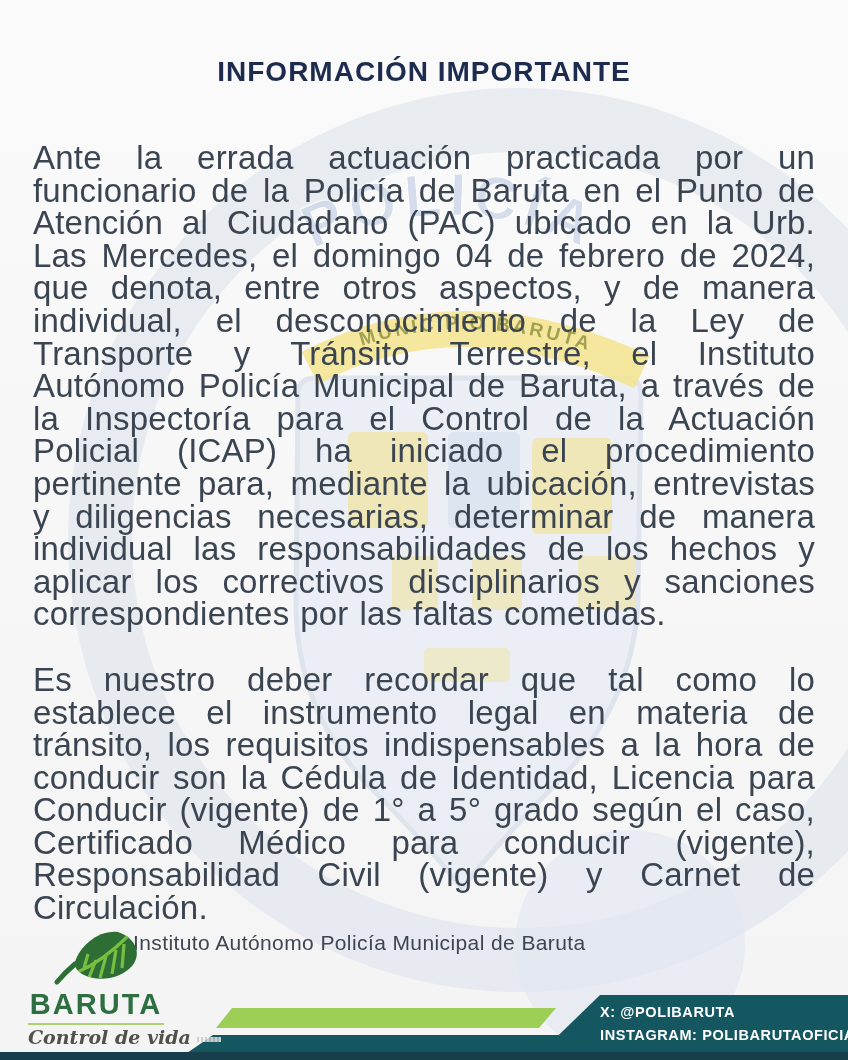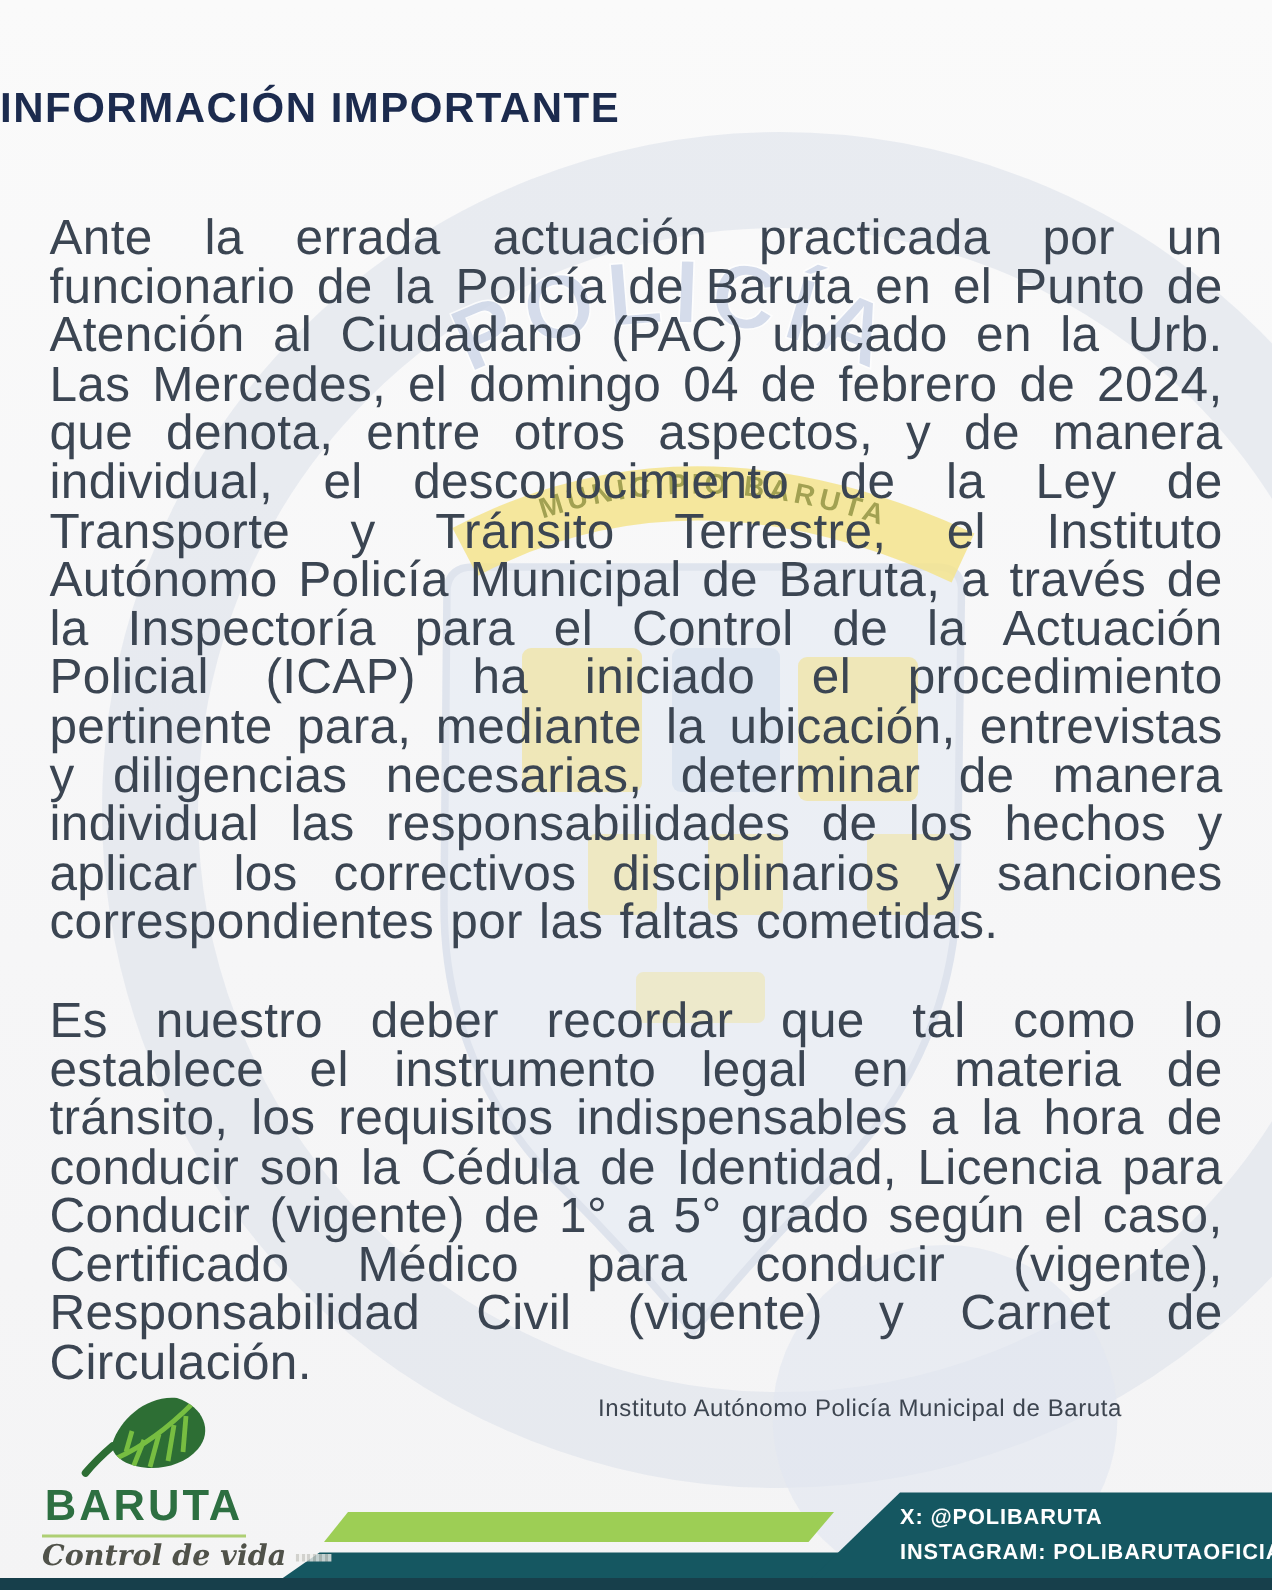--- a/index.html
+++ b/index.html
@@ -4,32 +4,32 @@
 <style>
   html,body{margin:0;padding:0;background:#e9e9e9;}
   .page{
     position:relative;width:848px;height:1060px;overflow:hidden;
     background:linear-gradient(180deg,#fafafa 0%,#f6f6f7 60%,#f4f4f5 100%);
     font-family:"Liberation Sans",sans-serif;
   }
   .watermark{position:absolute;left:0;top:0;z-index:0;pointer-events:none;}
   .title{
     position:absolute;left:0;right:0;top:56px;z-index:2;
-    text-align:left;font-size:28px;font-weight:700;letter-spacing:1px;
+    text-align:center;font-size:28px;font-weight:700;letter-spacing:1px;
     color:#1c2b4e;
   }
   .body-text{
     position:absolute;left:33px;width:782px;top:142px;z-index:2;
     color:#3b4552;font-size:33px;line-height:32.6px;
     text-align:justify;letter-spacing:0.2px;word-spacing:1.5px;
   }
   .body-text p{margin:0 0 33px 0;}
   .institution{
-    position:absolute;left:148px;width:600px;top:931px;z-index:2;
-    text-align:right;font-size:16px;color:#3d4550;letter-spacing:0.4px;
+    position:absolute;left:133px;width:600px;top:931px;z-index:2;
+    text-align:left;font-size:21px;color:#3d4550;letter-spacing:0.4px;
   }
   .logo{position:absolute;left:26px;top:928px;width:140px;z-index:3;}
   .logo .leaf{display:block;margin:0 auto;}
   .logo-name{
     text-align:center;font-size:29px;font-weight:700;letter-spacing:2px;
     color:#2d6f41;margin-top:2px;
   }
   .logo-underline{height:2px;background:#9cc653;opacity:.8;margin:2px 2px 1px 2px;}
   .logo-tagline{
     font-family:"DejaVu Serif",serif;font-style:italic;font-weight:700;

